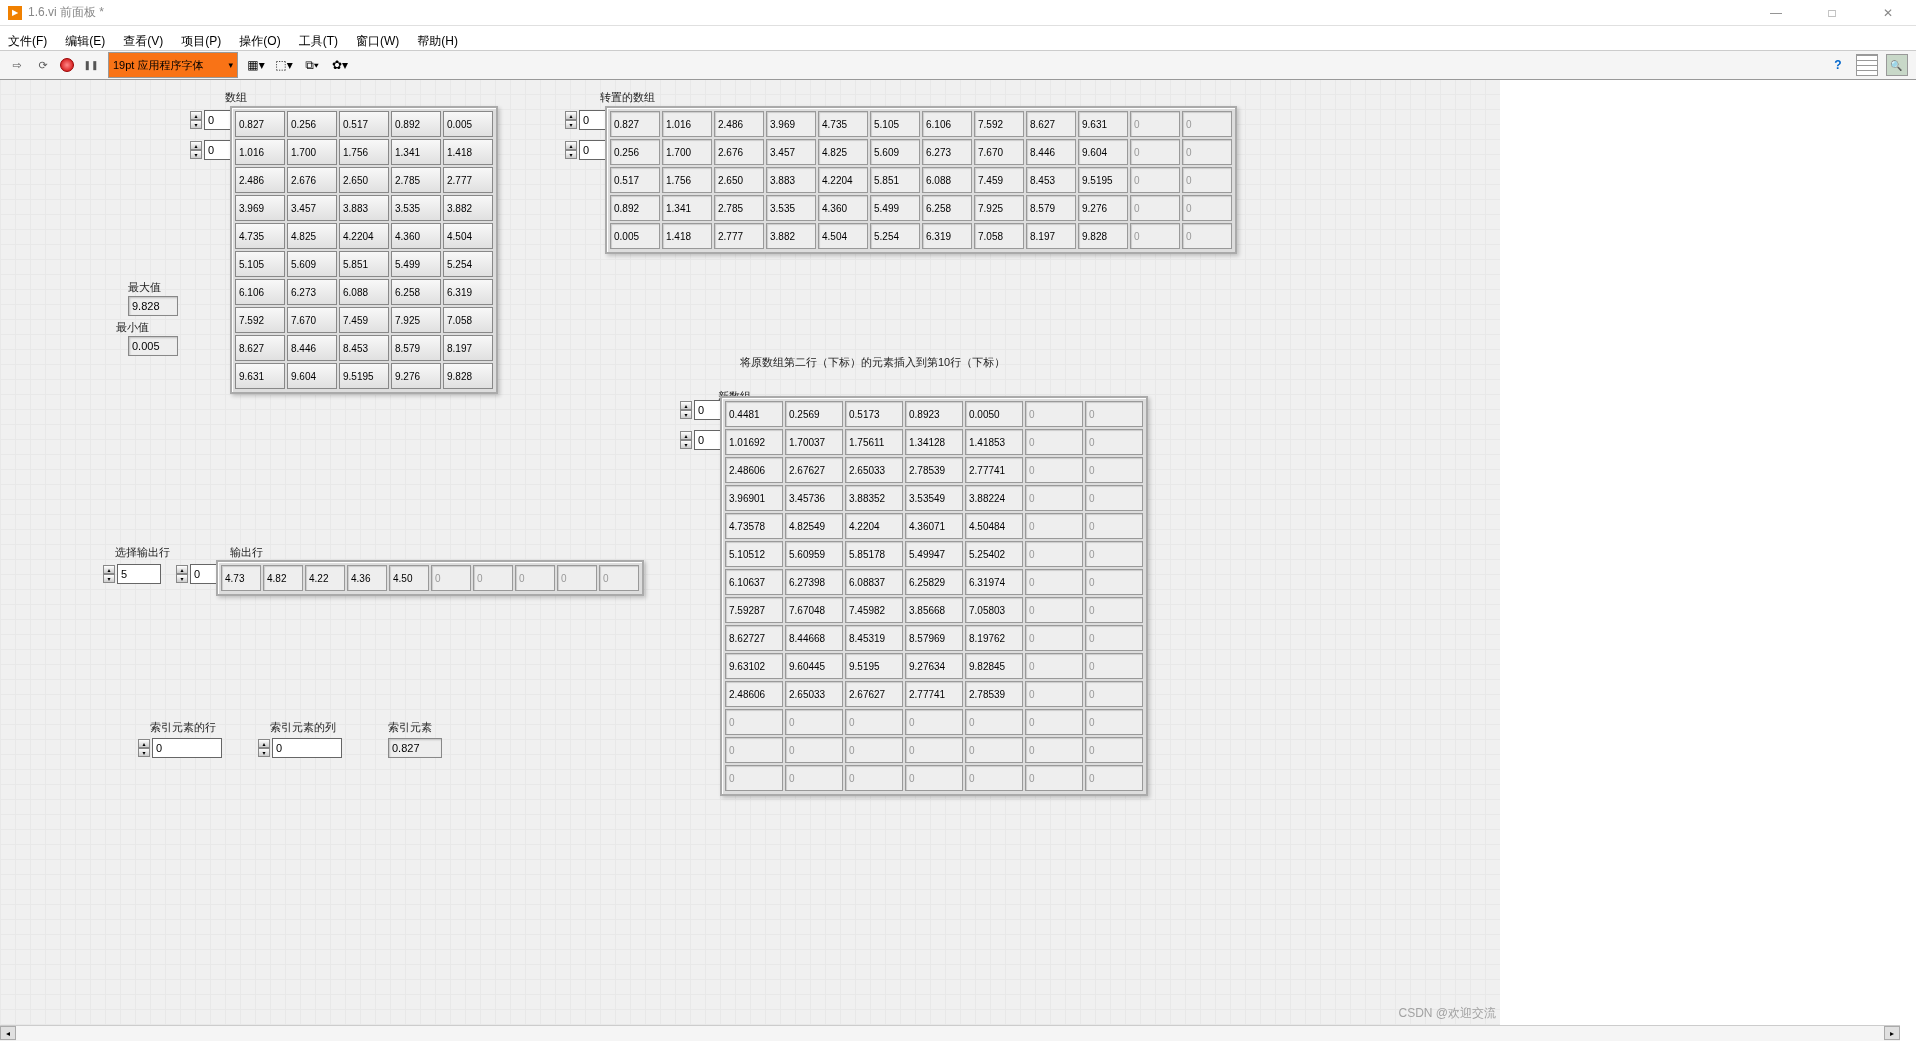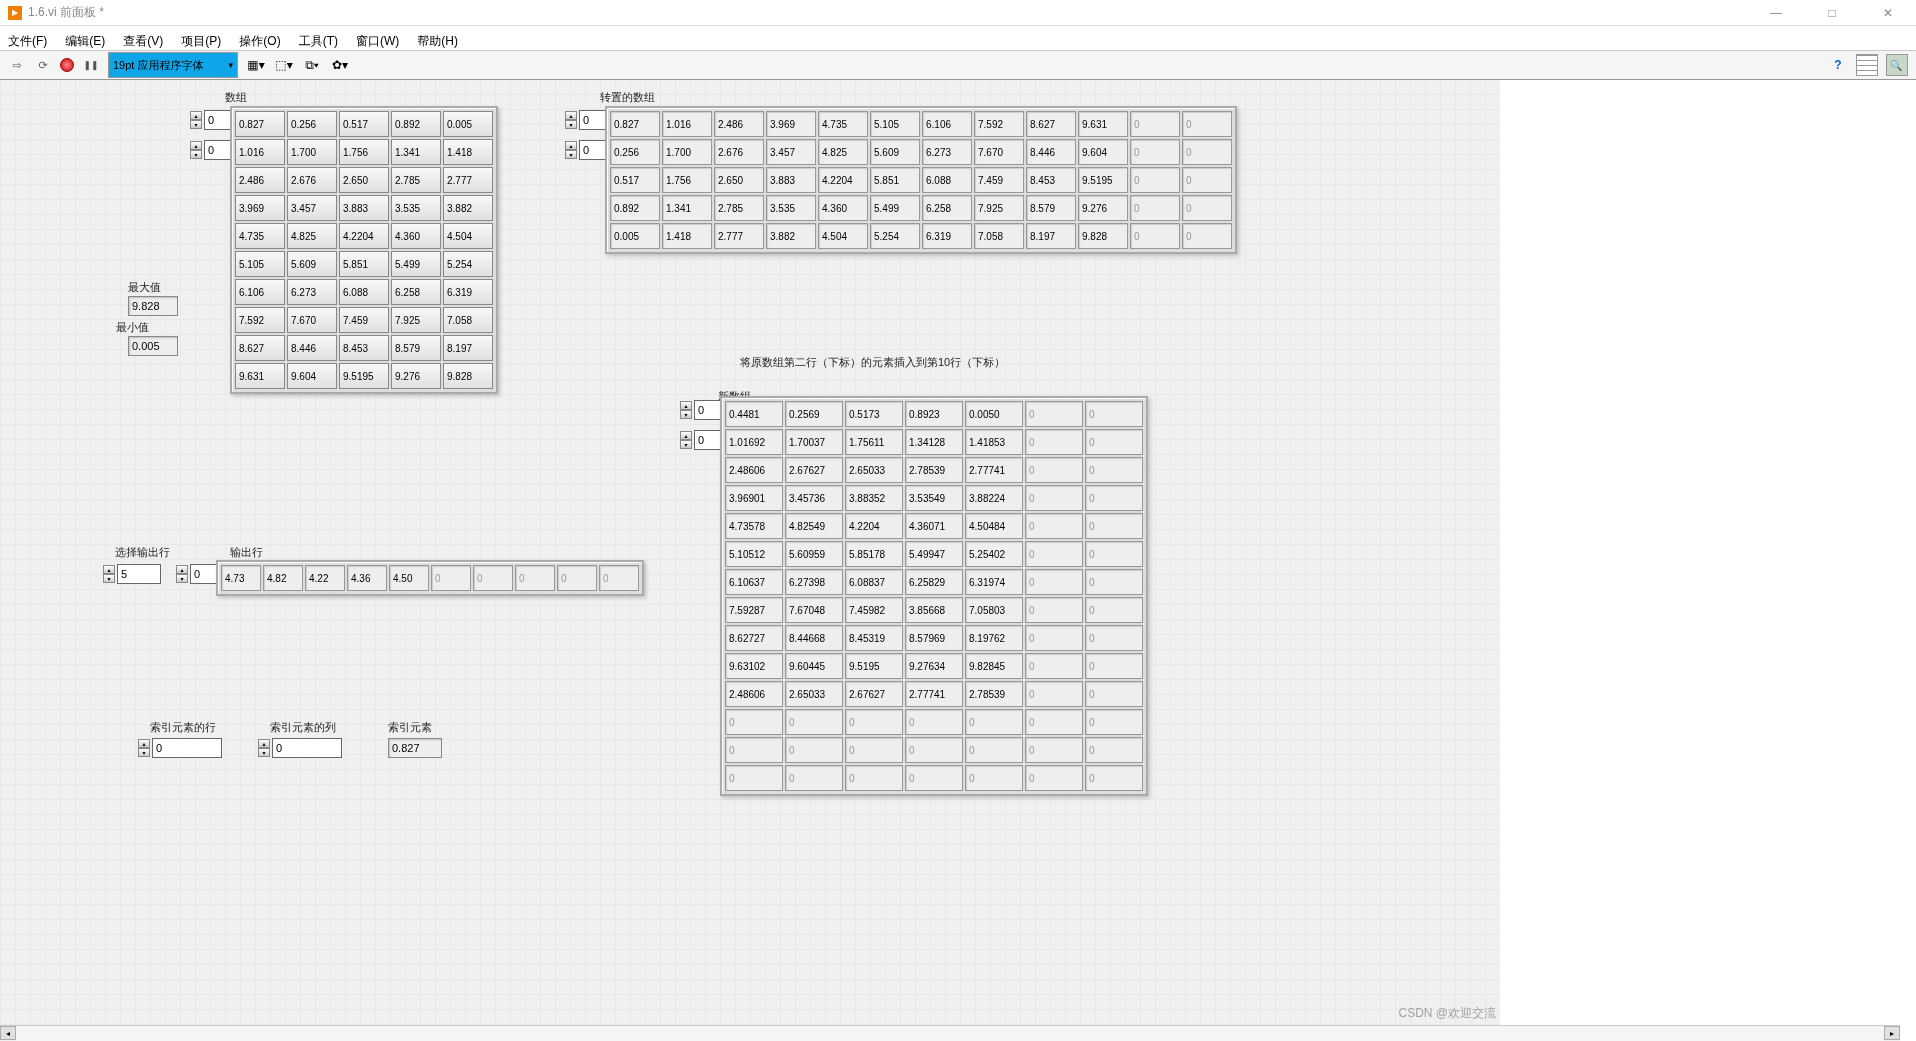--- a/index.html
+++ b/index.html
@@ -11,21 +11,21 @@
 .win-btns { display: flex; gap: 16px; color: #888; }
 .win-btn { width: 40px; text-align: center; cursor: default; }
 .menubar { height: 24px; display: flex; align-items: flex-end; padding: 0 8px; gap: 18px; background: #fff; font-size: 12px; }
 .menu-item { cursor: default; }
 .toolbar { height: 30px; display: flex; align-items: center; padding: 0 8px; gap: 8px; background: #f5f5f5; border-top: 1px solid #ccc; border-bottom: 1px solid #999; }
 .tb-btn { width: 18px; height: 18px; display: inline-flex; align-items: center; justify-content: center; font-size: 11px; color: #555; }
 .tb-run::before { content: "⇨"; }
 .tb-cont::before { content: "⟳"; }
 .tb-stop { width: 14px; height: 14px; border-radius: 50%; background: radial-gradient(#f88,#c00); border: 1px solid #900; }
 .tb-pause::before { content: "❚❚"; font-size: 9px; }
-.font-sel { height: 20px; border: 1px solid #999; background: #0ea5e9; padding: 12px 4px; font-size: 11px; display: flex; align-items: center; min-width: 130px; }
+.font-sel { height: 20px; border: 1px solid #999; background: #f97316; padding: 12px 4px; font-size: 11px; display: flex; align-items: center; min-width: 130px; }
 .font-sel::after { content: "▾"; margin-left: auto; font-size: 9px; }
 .tb-ico { width: 20px; height: 18px; display: inline-flex; align-items: center; justify-content: center; font-size: 12px; }
 .tb-spacer { flex: 1; }
 .help-ico::before { content: "?"; font-weight: bold; color: #0066cc; }
 .grid-ico { width: 22px; height: 22px; border: 1px solid #999; background: repeating-linear-gradient(0deg,#fff,#fff 4px,#999 4px,#999 5px), repeating-linear-gradient(90deg,transparent,transparent 4px,#999 4px,#999 5px); }
 .srch-ico { width: 22px; height: 22px; border: 1px solid #999; background: #c8d8c8; display: flex; align-items: center; justify-content: center; font-size: 10px; }
 .canvas { position: relative; width: 1500px; height: 960px; background-image: repeating-linear-gradient(0deg, #e8e8e8, #e8e8e8 1px, transparent 1px, transparent 15px), repeating-linear-gradient(90deg, #e8e8e8, #e8e8e8 1px, transparent 1px, transparent 15px); background-color: #f0f0f0; }
 .lbl { position: absolute; font-size: 11px; color: #222; }
 .spin { position: absolute; display: flex; align-items: center; }
 .spin-btns { width: 12px; display: flex; flex-direction: column; margin-right: 2px; }

